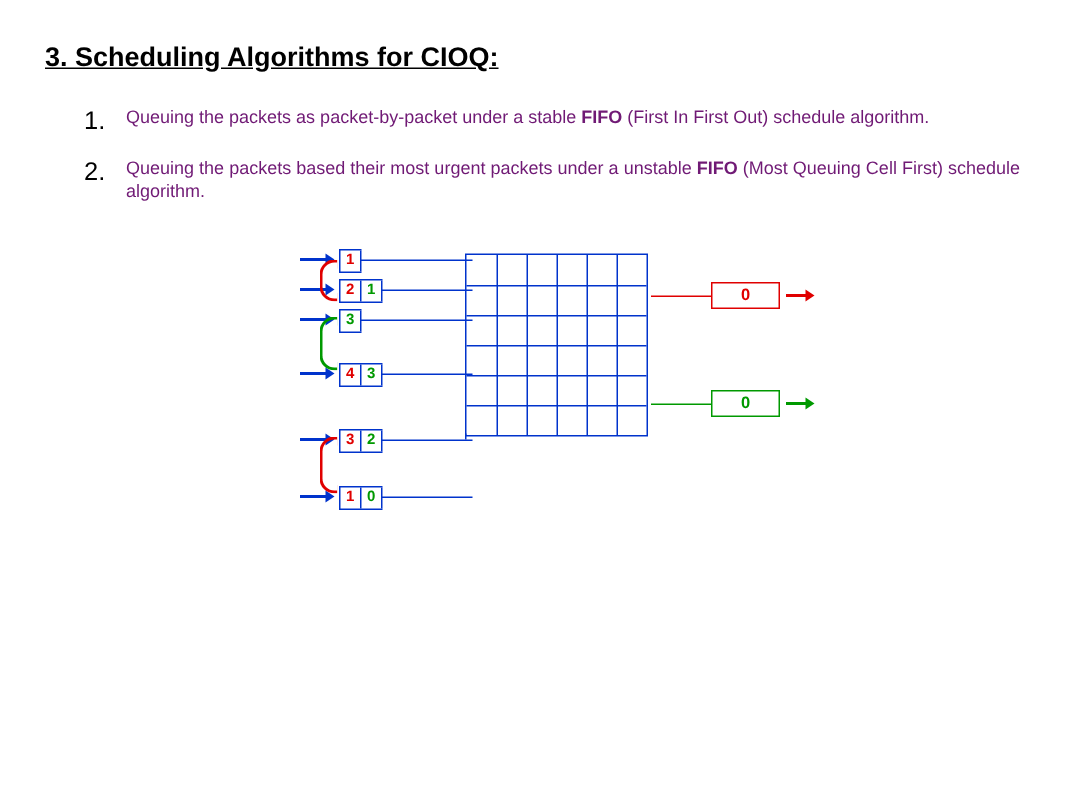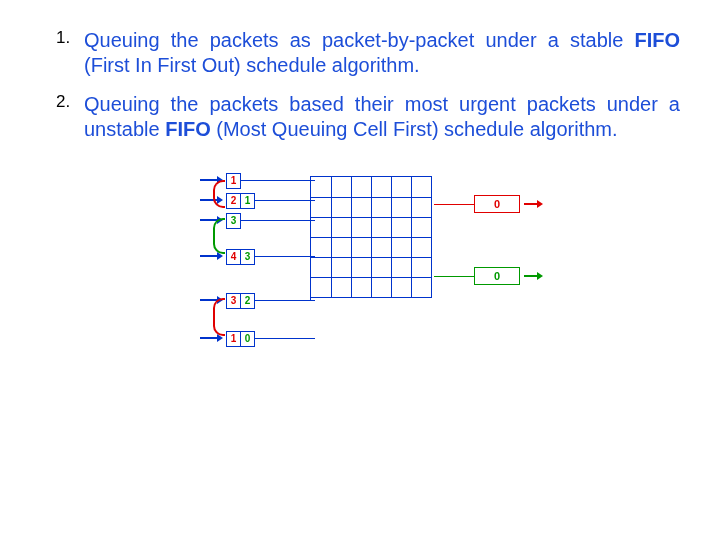--- a/index.html
+++ b/index.html
@@ -37,22 +37,22 @@
     margin-right: 10px;
     margin-bottom: 14px;
   }
   .num {
     font-size: 17px;
     color: #000;
     width: 28px;
     flex-shrink: 0;
   }
   .body {
-    font-size: 20px;
-    color: #1d4ed8;
+    font-size: 12px;
+    color: #701a75;
     text-align: justify;
     line-height: 1.25;
   }
   .bold { font-weight: bold; }
   .diagram {
     position: relative;
     width: 330px;
     height: 200px;
     margin: 8px auto 0 auto;
   }
@@ -167,20 +167,21 @@
     border-left-width: 6px;
     border-left-style: solid;
     border-top: 4px solid transparent;
     border-bottom: 4px solid transparent;
   }
 </style>
 </head>
 <body>
 
 <div class="page">
+  <div class="heading">3. Scheduling Algorithms for CIOQ:</div>
 
 
   <div class="item">
     <div class="num">1.</div>
     <div class="body">
       <span>Queuing the packets as packet-by-packet under a stable </span><span class="bold">FIFO</span><span> (First In First Out) schedule algorithm.</span>
     </div>
   </div>
 
   <div class="item">

